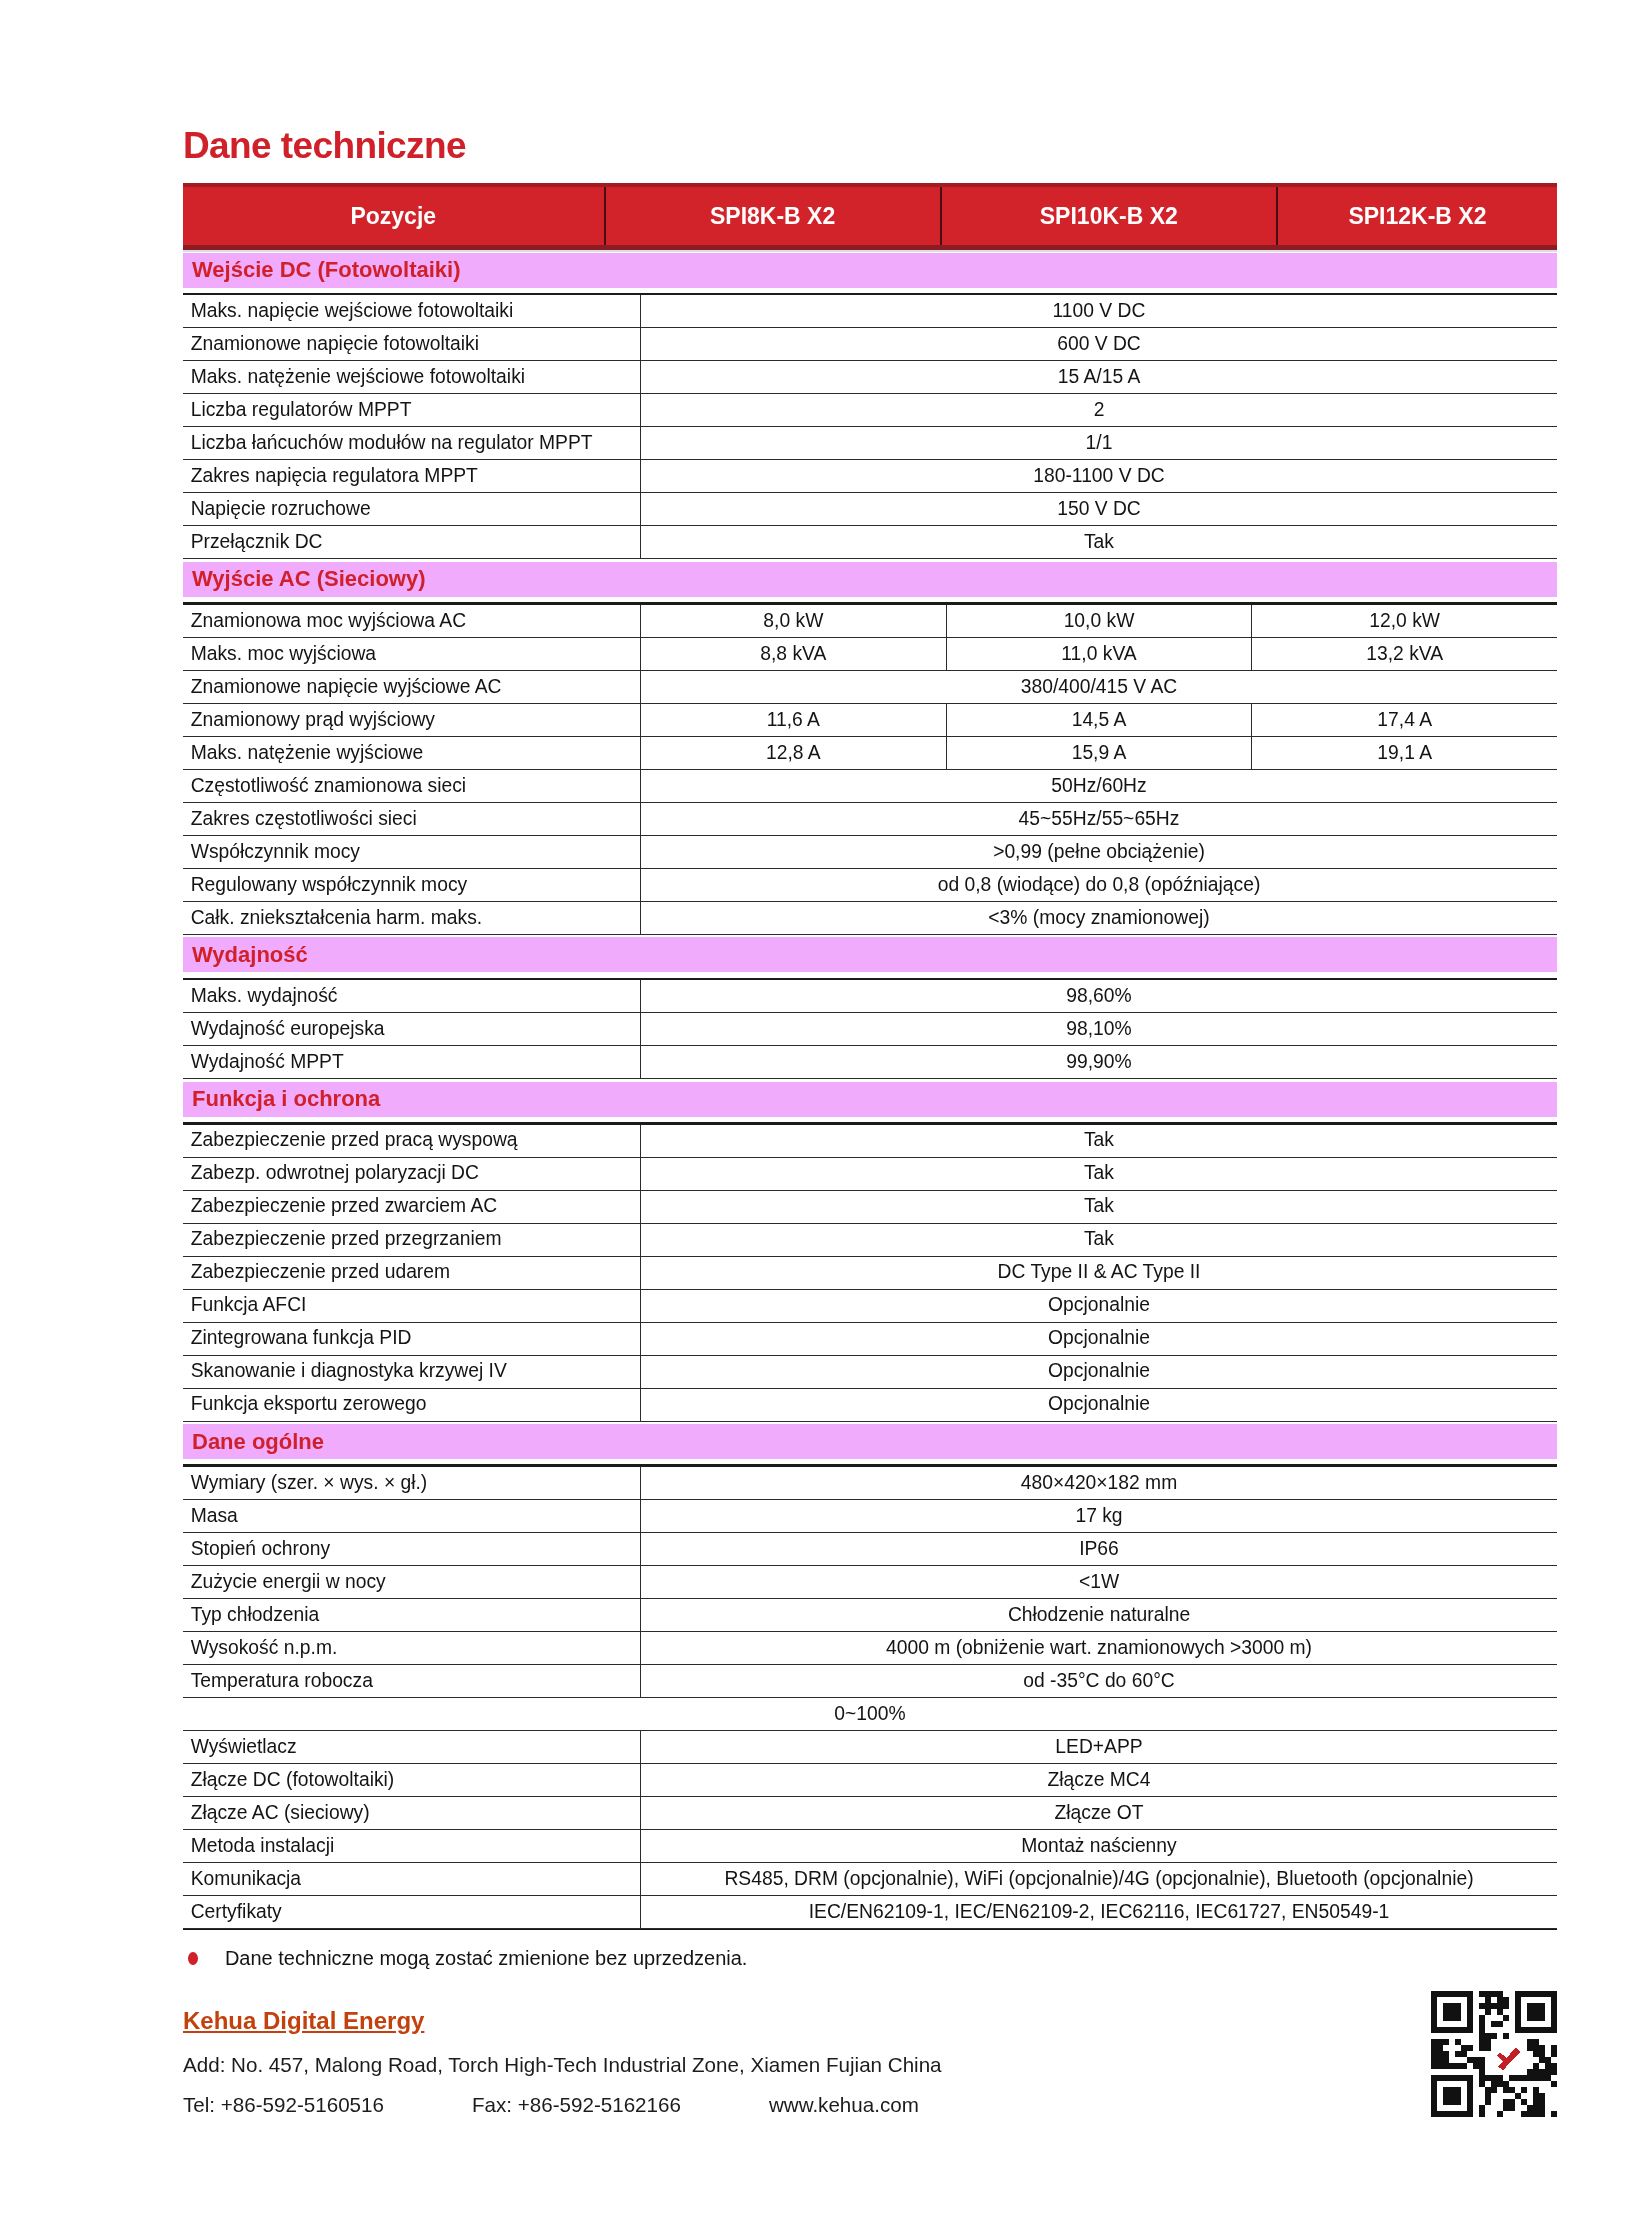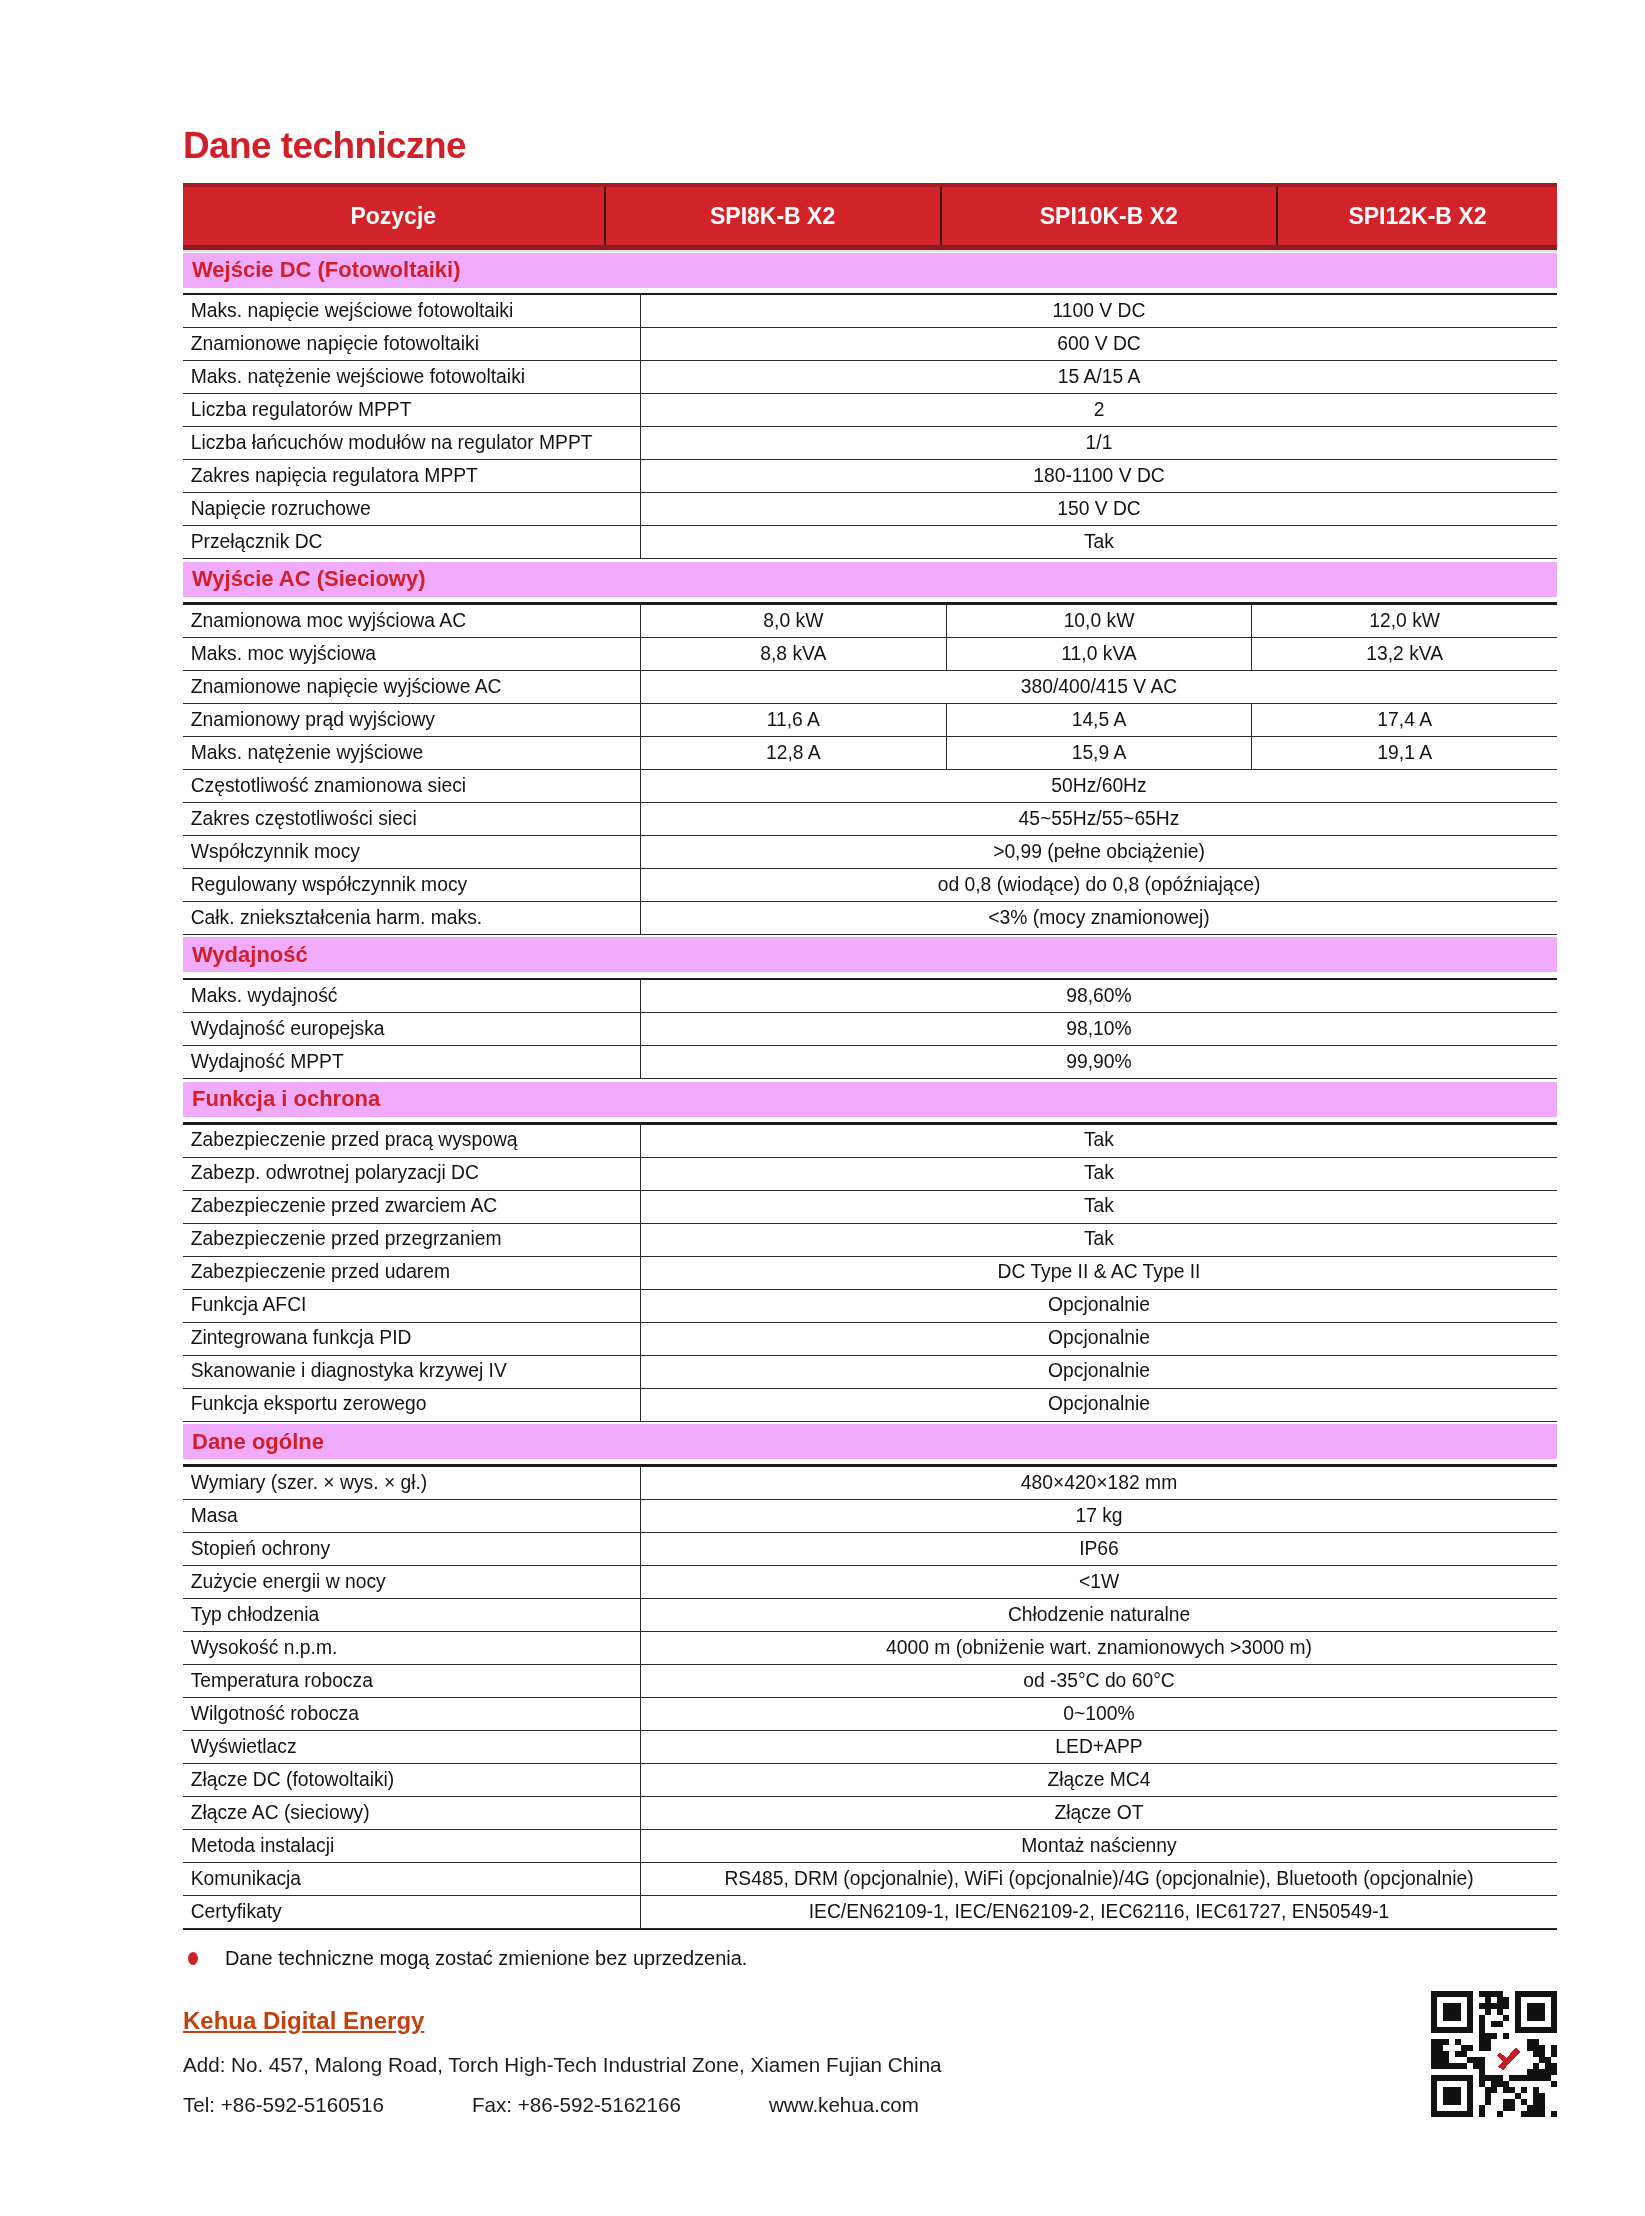--- a/index.html
+++ b/index.html
@@ -238,21 +238,20 @@
         </div>
         <div class="row">
           <div class="cell label">Wysokość n.p.m.</div>
           <div class="cell value">4000 m (obniżenie wart. znamionowych &gt;3000 m)</div>
         </div>
         <div class="row">
           <div class="cell label">Temperatura robocza</div>
           <div class="cell value">od -35°C do 60°C</div>
         </div>
         <div class="row">
-          <div class="cell label">Wilgotność robocza</div>
           <div class="cell value">0~100%</div>
         </div>
         <div class="row">
           <div class="cell label">Wyświetlacz</div>
           <div class="cell value">LED+APP</div>
         </div>
         <div class="row">
           <div class="cell label">Złącze DC (fotowoltaiki)</div>
           <div class="cell value">Złącze MC4</div>
         </div>

